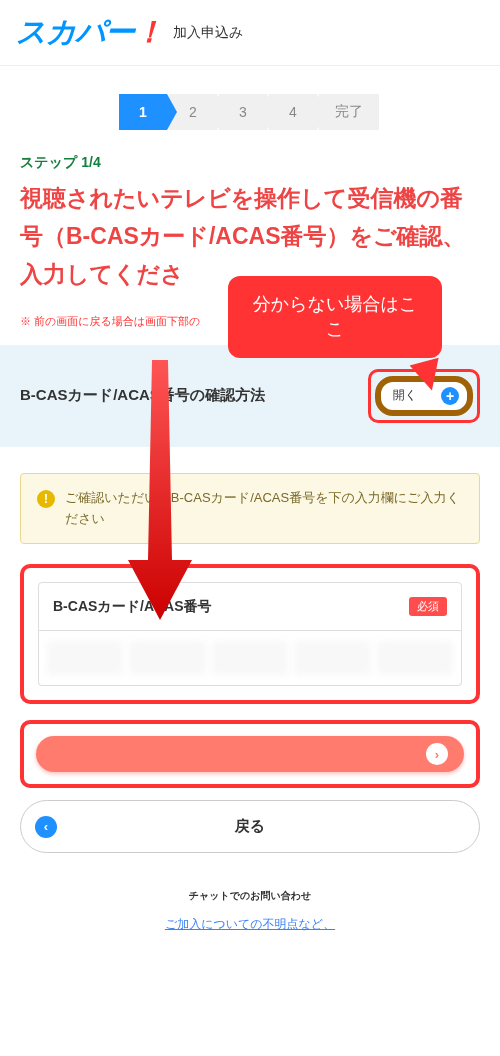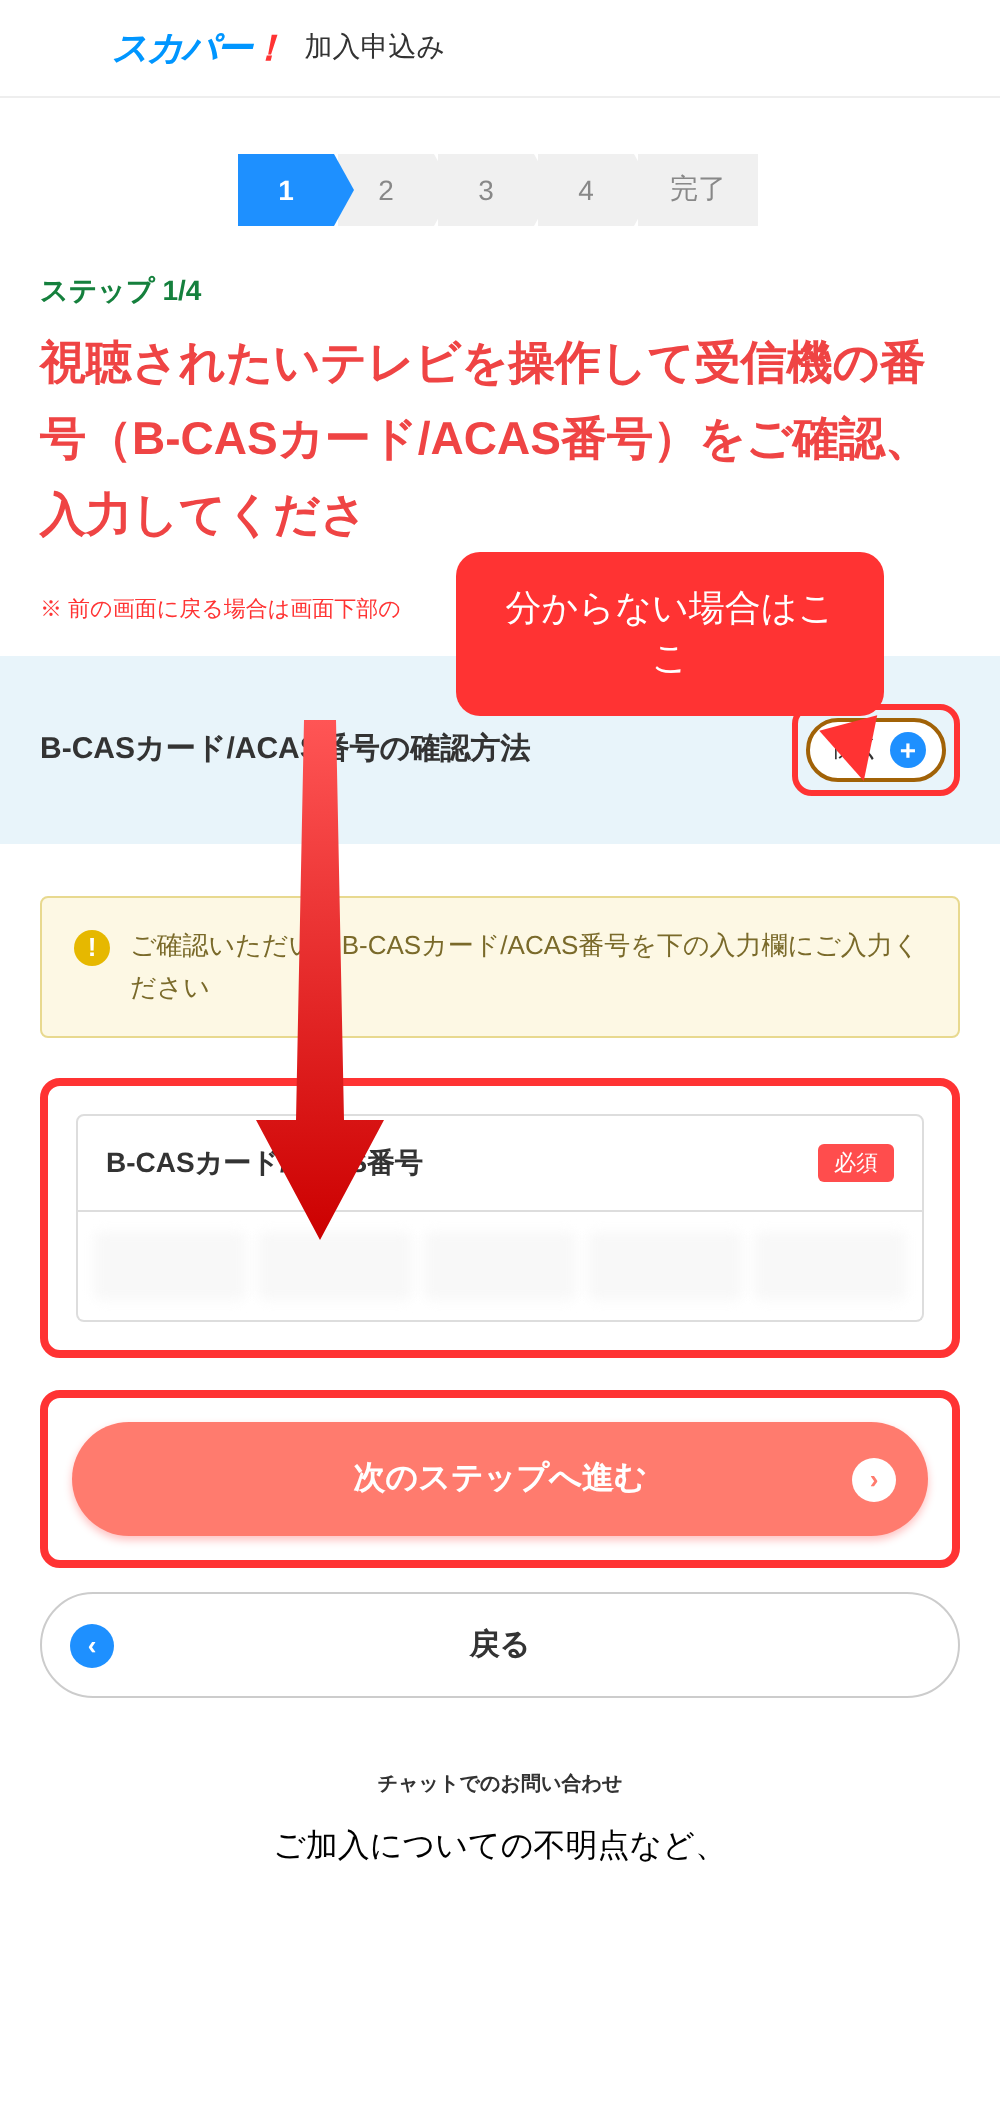--- a/index.html
+++ b/index.html
@@ -1,55 +1,55 @@
 <!DOCTYPE html>
 <html><head>
 <meta charset="utf-8">
 <style>
 * { margin: 0; padding: 0; box-sizing: border-box; }
 body { font-family: -apple-system, "Hiragino Sans", "Hiragino Kaku Gothic ProN", Meiryo, sans-serif; background: #fff; width: 500px; }
 .header { display: flex; align-items: center; padding: 12px 16px; border-bottom: 1px solid #eee; }
-.logo { font-size: 18px; font-weight: 900; font-style: italic; letter-spacing: -1px; margin-left: 40px; }
+.logo { font-size: 30px; font-weight: 900; font-style: italic; letter-spacing: -1px; }
 .logo .blue { color: #0096ff; }
 .logo .red { color: #ff3333; }
 .header-title { margin-left: 10px; font-size: 14px; color: #333; }
 .stepper { display: flex; justify-content: center; margin: 28px 0 24px; }
 .step { width: 48px; height: 36px; display: flex; align-items: center; justify-content: center; background: #f0f0f0; color: #888; font-size: 14px; margin-right: 2px; position: relative; }
 .step.active { background: #1e90ff; color: #fff; font-weight: bold; }
 .step.active::after { content: ""; position: absolute; right: -10px; top: 0; border-top: 18px solid transparent; border-bottom: 18px solid transparent; border-left: 10px solid #1e90ff; z-index: 2; }
 .step:not(.active):not(:last-child)::after { content: ""; position: absolute; right: -10px; top: 0; border-top: 18px solid transparent; border-bottom: 18px solid transparent; border-left: 10px solid #f0f0f0; z-index: 1; }
 .step:last-child { width: 60px; }
 .content { padding: 0 20px; }
 .step-label { color: #15803d; font-size: 14px; margin-bottom: 8px; font-weight: bold; }
 .main-heading { font-size: 23px; font-weight: bold; line-height: 1.65; color: #ef4444; margin-bottom: 20px; }
 .warning-note { color: #ff3333; font-size: 11px; margin-bottom: 16px; }
 .callout { position: absolute; left: 228px; top: 276px; background: #ff3333; color: #fff; border-radius: 12px; padding: 16px 18px; font-size: 18px; width: 214px; text-align: center; line-height: 1.4; z-index: 10; }
 .callout-tail { position: absolute; left: 413px; top: 361px; width: 0; height: 0; border-left: 15px solid transparent; border-right: 15px solid transparent; border-top: 30px solid #ff3333; transform: rotate(-15deg); z-index: 9; }
 .expand-section { background: #e8f4fa; padding: 24px 20px; margin: 0 -20px 26px; display: flex; align-items: center; justify-content: space-between; position: relative; }
 .expand-title { font-size: 15px; font-weight: bold; color: #333; }
 .expand-btn-wrap { border: 3px solid #ff3333; border-radius: 10px; padding: 4px; }
-.expand-btn { background: #fff; border: 2px solid #a16207; border-radius: 18px; padding: 5px 8px 5px 12px; display: flex; align-items: center; font-size: 12px; color: #333; }
+.expand-btn { background: #fff; border: 6px solid #a16207; border-radius: 18px; padding: 5px 8px 5px 12px; display: flex; align-items: center; font-size: 12px; color: #333; gap: 20px; }
 .plus-icon { width: 18px; height: 18px; background: #1e90ff; border-radius: 50%; color: #fff; display: flex; align-items: center; justify-content: center; margin-left: 4px; font-size: 14px; font-weight: bold; }
 .info-banner { background: #fdf8e4; border: 1px solid #e8d98f; border-radius: 4px; padding: 14px 16px; margin-bottom: 20px; display: flex; align-items: flex-start; }
 .info-icon { width: 18px; height: 18px; background: #e6b800; border-radius: 50%; color: #fff; display: flex; align-items: center; justify-content: center; font-size: 13px; font-weight: bold; margin-right: 10px; flex-shrink: 0; margin-top: 2px; }
 .info-text { font-size: 13px; color: #7a6a2a; line-height: 1.6; }
 .input-card { border: 4px solid #ff3333; border-radius: 10px; padding: 14px 14px; margin-bottom: 16px; }
 .input-header { display: flex; justify-content: space-between; align-items: center; background: #fff; border: 1px solid #ddd; border-radius: 4px 4px 0 0; padding: 14px 14px; }
 .input-label { font-size: 14px; font-weight: bold; color: #333; }
 .required-badge { background: #ff4d4d; color: #fff; font-size: 11px; padding: 2px 8px; border-radius: 3px; margin-left: 10px; }
 .input-row { display: flex; border: 1px solid #ddd; border-top: none; border-radius: 0 0 4px 4px; padding: 10px 8px; gap: 6px; }
 .input-cell { flex: 1; background: #f8f8f8; height: 34px; border-radius: 3px; filter: blur(3px); }
 .next-wrap { border: 4px solid #ff3333; border-radius: 10px; padding: 12px; margin-bottom: 12px; }
 .next-btn { background: #ff7b6e; color: #fff; border: none; border-radius: 30px; width: 100%; padding: 18px; font-size: 16px; font-weight: bold; display: flex; align-items: center; justify-content: center; position: relative; box-shadow: 0 2px 4px rgba(255,0,0,0.25); }
 .next-arrow { position: absolute; right: 16px; width: 22px; height: 22px; background: #fff; border-radius: 50%; display: flex; align-items: center; justify-content: center; color: #ff7b6e; font-size: 13px; }
 .back-btn { background: #fff; border: 1px solid #ccc; border-radius: 30px; width: 100%; padding: 16px; font-size: 15px; font-weight: bold; color: #333; display: flex; align-items: center; justify-content: center; position: relative; margin-bottom: 36px; }
 .back-arrow { position: absolute; left: 14px; width: 22px; height: 22px; background: #1e90ff; border-radius: 50%; display: flex; align-items: center; justify-content: center; color: #fff; font-size: 13px; }
 .footer-section { text-align: center; padding: 0 20px 20px; }
 .footer-title { font-size: 10px; font-weight: bold; margin-bottom: 12px; color: #333; }
-.footer-text { font-size: 16px; color: #000000; line-height: 1.6; }
+.footer-text { font-size: 12px; color: #3b82f6; line-height: 1.6; text-decoration: underline; }
 .arrow-annotation { position: absolute; left: 120px; top: 360px; z-index: 8; pointer-events: none; }
 .wrapper { position: relative; }
 </style>
 </head>
 <body>
 
 <div class="wrapper">
 
 <div class="header">
   <div class="logo">
@@ -95,21 +95,20 @@
       <div class="input-cell"></div>
       <div class="input-cell"></div>
       <div class="input-cell"></div>
       <div class="input-cell"></div>
       <div class="input-cell"></div>
     </div>
   </div>
 
   <div class="next-wrap">
     <button class="next-btn">
-      <span>次のステップへ進む</span>
       <span class="next-arrow">›</span>
     </button>
   </div>
 
   <button class="back-btn">
     <span class="back-arrow">‹</span>
     <span>戻る</span>
   </button>
 </div>
 

